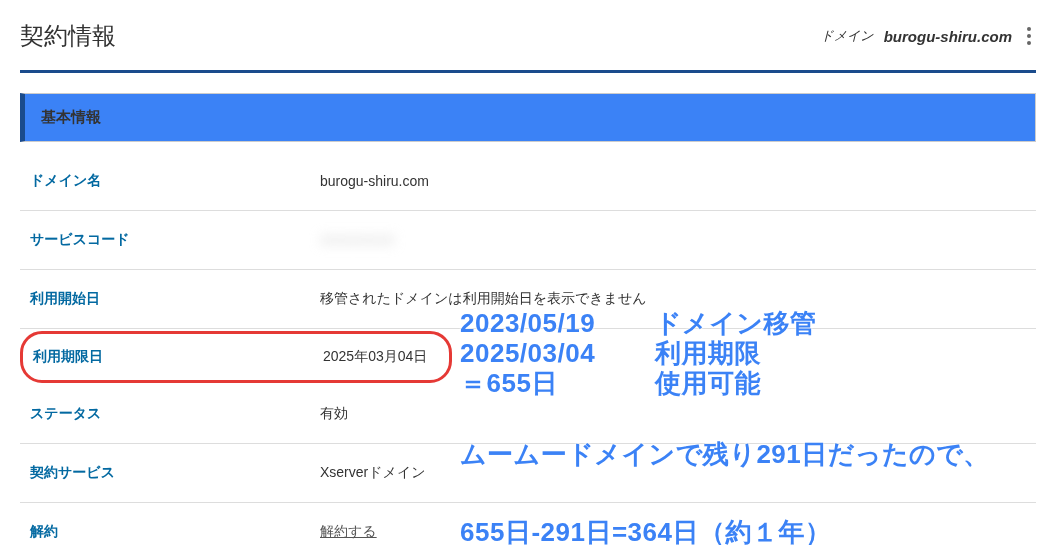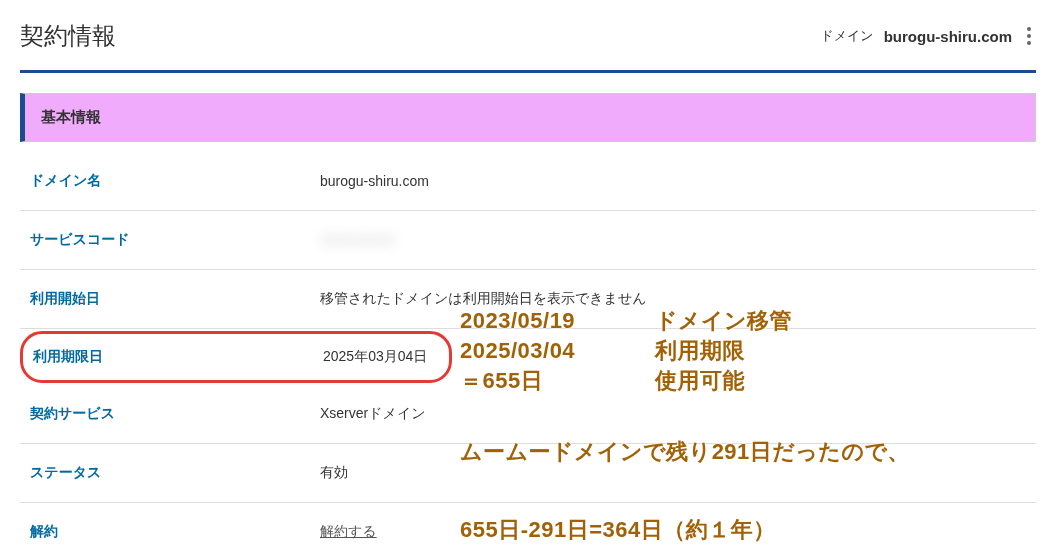--- a/index.html
+++ b/index.html
@@ -25,20 +25,21 @@
     }
     .page-title {
       font-size: 24px;
       font-weight: normal;
       color: #333;
     }
     .header-right {
       display: flex;
       align-items: center;
       gap: 10px;
+      font-style: italic;
     }
     .domain-label {
       font-size: 13px;
       color: #333;
     }
     .domain-name {
       font-size: 15px;
       font-weight: bold;
       color: #333;
     }
@@ -51,21 +52,21 @@
     }
     .menu-icon span {
       width: 4px;
       height: 4px;
       background: #666;
       border-radius: 50%;
     }
     .section-header {
       border-left: 5px solid #1a4b8c;
       padding: 14px 16px;
-      background: #f0abfc;
+      background: #3b82f6;
       border-top: 1px solid #ccc;
       border-right: 1px solid #ccc;
       border-bottom: 1px solid #ccc;
       margin-bottom: 10px;
     }
     .section-title {
       font-size: 15px;
       font-weight: bold;
       color: #333;
     }
@@ -101,22 +102,22 @@
       color: #ccc;
       user-select: none;
     }
     .cancel-link {
       color: #555;
       text-decoration: underline;
       cursor: pointer;
     }
     .annotation {
       position: absolute;
-      color: #a16207;
-      font-size: 22px;
+      color: #3b82f6;
+      font-size: 26px;
       font-weight: bold;
       text-shadow: 0 0 3px rgba(255,255,255,0.9), 0 0 3px rgba(255,255,255,0.9);
       line-height: 1.3;
       letter-spacing: 0.5px;
     }
     .annotation.row1 {
       top: 307px;
       left: 460px;
     }
     .annotation.row1b {
@@ -185,27 +186,27 @@
     <div class="info-label">利用開始日</div>
     <div class="info-value">移管されたドメインは利用開始日を表示できません</div>
   </div>
 
   <div class="info-row highlighted">
     <div class="info-label">利用期限日</div>
     <div class="info-value">2025年03月04日</div>
   </div>
 
   <div class="info-row">
+    <div class="info-label">ステータス</div>
+    <div class="info-value">有効</div>
+  </div>
+
+  <div class="info-row">
     <div class="info-label">契約サービス</div>
     <div class="info-value">Xserverドメイン</div>
-  </div>
-
-  <div class="info-row">
-    <div class="info-label">ステータス</div>
-    <div class="info-value">有効</div>
   </div>
 
   <div class="info-row">
     <div class="info-label">解約</div>
     <div class="info-value">
       <span class="cancel-link">解約する</span>
     </div>
   </div>
 
 </div>

